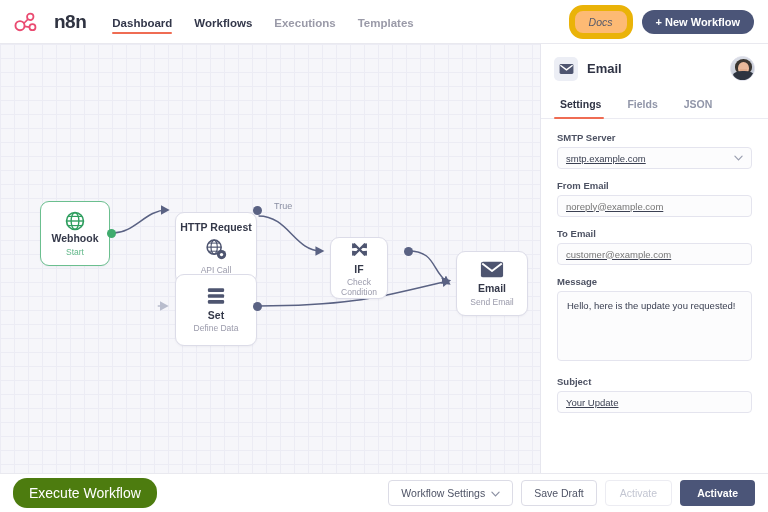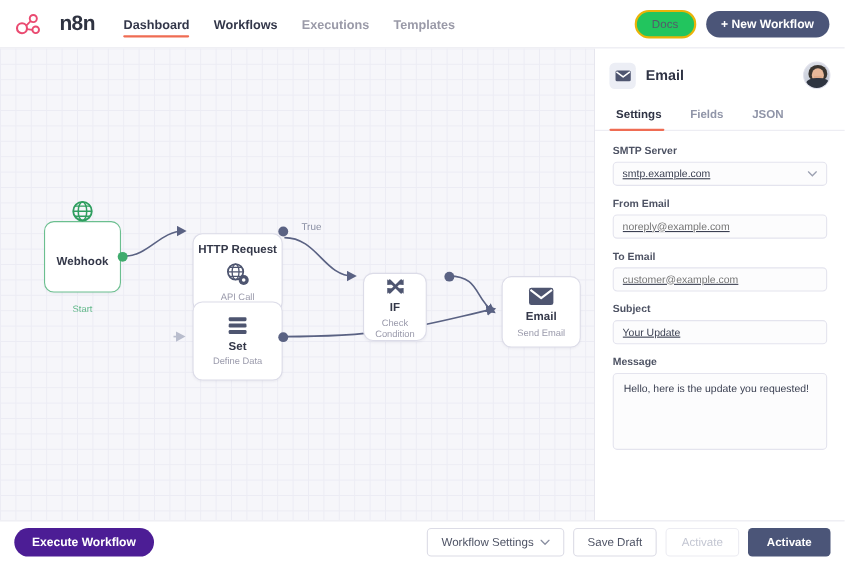--- a/index.html
+++ b/index.html
@@ -40,22 +40,22 @@
   .nav-item.dark { color: #33374a; }
   .nav-item.active { color: #33374a; }
   .nav-item.active::after {
     content: ""; position: absolute;
     left: 0; right: 0; bottom: 9px; height: 2px;
     background: #ef6c53; border-radius: 2px;
   }
   .nav-right { margin-left: auto; display: flex; align-items: center; gap: 9px; }
   .btn-docs {
     font-size: 10.5px; color: #55596b; font-weight: 500;
-    padding: 5px 14px; border: 2px solid #eab308;
-    border-radius: 14px; background: #22c55e; cursor: pointer;
+    padding: 5px 14px; border: 6px solid #eab308;
+    border-radius: 14px; background: #fdba74; cursor: pointer; font-style: italic;
   }
   .btn-newwf {
     font-size: 11px; color: #ffffff; font-weight: 600;
     padding: 6px 14px; border: none;
     border-radius: 14px; background: #4b5578; cursor: pointer;
   }
 
   
   .body-area { flex: 1; display: flex; position: relative; min-height: 0; }
 
@@ -176,22 +176,22 @@
   }
 
   
   .bottombar {
     height: 39px; min-height: 39px;
     background: #ffffff; border-top: 1px solid #e9e9ef;
     display: flex; align-items: center;
     padding: 0 13px; gap: 9px; position: relative; z-index: 20;
   }
   .btn-exec {
-    font-size: 11px; color: #fff; font-weight: 700;
-    background: #4c1d95; border: none;
+    font-size: 14px; color: #fff; font-weight: 400;
+    background: #4d7c0f; border: none;
     border-radius: 14px; padding: 7px 16px; cursor: pointer;
   }
   .bottom-right { margin-left: auto; display: flex; align-items: flex-end; gap: 8px; padding-left: 16px; }
   .btn-plain {
     font-size: 10.5px; color: #4f5466; font-weight: 500;
     background: #fff; border: 1px solid #dcdce6;
     border-radius: 4px; padding: 6px 12px; cursor: pointer;
     display: flex; align-items: center; gap: 6px;
   }
   .btn-disabled {
@@ -254,21 +254,21 @@
 
         <path d="M259,172 C289,172 295,207 322,207" fill="none" stroke="#5a6283" stroke-width="1.5" marker-end="url(#arw)"></path>
 
         <path d="M409,207 C437,207 432,227 449,239" fill="none" stroke="#5a6283" stroke-width="1.5" marker-end="url(#arw)"></path>
 
         <path d="M259,262 C360,262 390,250 449,237" fill="none" stroke="#5a6283" stroke-width="1.5" marker-end="url(#arw)"></path>
 
         <path d="M158,262 L166,262" fill="none" stroke="#b9bdcd" stroke-width="1.5" marker-end="url(#arwl)"></path>
       </svg>
 
-      <div class="node green" style="left:40px; top:157px; width:70px; height:65px;gap:29px;">
+      <div class="node green" style="left:40px; top:157px; width:70px; height:65px;">
         <span class="node-icon">
           <svg width="22" height="22" viewBox="0 0 24 24">
             <circle cx="12" cy="12" r="9.2" fill="none" stroke="#2f9e5f" stroke-width="1.8"></circle>
             <ellipse cx="12" cy="12" rx="4.2" ry="9.2" fill="none" stroke="#2f9e5f" stroke-width="1.5"></ellipse>
             <line x1="2.8" y1="12" x2="21.2" y2="12" stroke="#2f9e5f" stroke-width="1.5"></line>
             <line x1="4.2" y1="7" x2="19.8" y2="7" stroke="#2f9e5f" stroke-width="1.3"></line>
             <line x1="4.2" y1="17" x2="19.8" y2="17" stroke="#2f9e5f" stroke-width="1.3"></line>
           </svg>
         </span>
         <div class="node-title">Webhook</div>
@@ -300,21 +300,21 @@
             <rect x="3" y="1.5" width="18" height="4" rx="1.3" fill="#4e5570"></rect>
             <rect x="3" y="8" width="18" height="4" rx="1.3" fill="#4e5570"></rect>
             <rect x="3" y="14.5" width="18" height="4" rx="1.3" fill="#4e5570"></rect>
           </svg>
         </span>
         <div class="node-title">Set</div>
         <div class="node-sub">Define Data</div>
       </div>
       <div class="port" style="left:253px; top:258px;"></div>
 
-      <div class="node" style="left:330px; top:204px; width:58px; height:62px;">
+      <div class="node" style="left:330px; top:193px; width:58px; height:62px;">
         <span class="node-icon" style="margin-bottom:3px;">
           <svg width="21" height="21" viewBox="0 0 24 24">
             <path d="M3.5 4.5 L9.5 10 L3.5 10.5 Z" fill="#4e5570"></path>
             <path d="M3.5 19.5 L9.5 14 L3.5 13.5 Z" fill="#4e5570"></path>
             <path d="M20.5 4.5 L14.5 10 L20.5 10.5 Z" fill="#4e5570"></path>
             <path d="M20.5 19.5 L14.5 14 L20.5 13.5 Z" fill="#4e5570"></path>
             <path d="M6 6 L18 18" stroke="#4e5570" stroke-width="2.8" stroke-linecap="round"></path>
             <path d="M18 6 L6 18" stroke="#4e5570" stroke-width="2.8" stroke-linecap="round"></path>
           </svg>
         </span>
@@ -382,29 +382,29 @@
         </div>
 
         <div class="field">
           <span class="field-label">To Email</span>
           <div class="control">
             <input type="text" style="color: rgb(174, 178, 192); font-size: 9.5px;" placeholder="customer@example.com">
           </div>
         </div>
 
         <div class="field">
+          <span class="field-label">Message</span>
+          <textarea class="textarea" style="">Hello, here is the update you requested!</textarea>
+        </div>
+
+        <div class="field">
           <span class="field-label">Subject</span>
           <div class="control">
             <input type="text" style="color: rgb(59, 64, 82); font-size: 9.5px;" value="Your Update">
           </div>
-        </div>
-
-        <div class="field">
-          <span class="field-label">Message</span>
-          <textarea class="textarea" style="">Hello, here is the update you requested!</textarea>
         </div>
 
       </div>
     </div>
   </div>
 
   <div class="bottombar">
     <button class="btn-exec">Execute Workflow</button>
     <div class="bottom-right">
       <button class="btn-plain">

